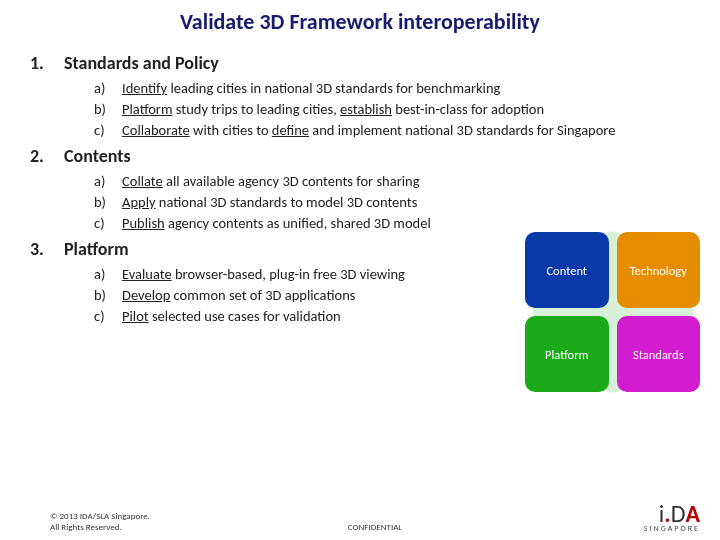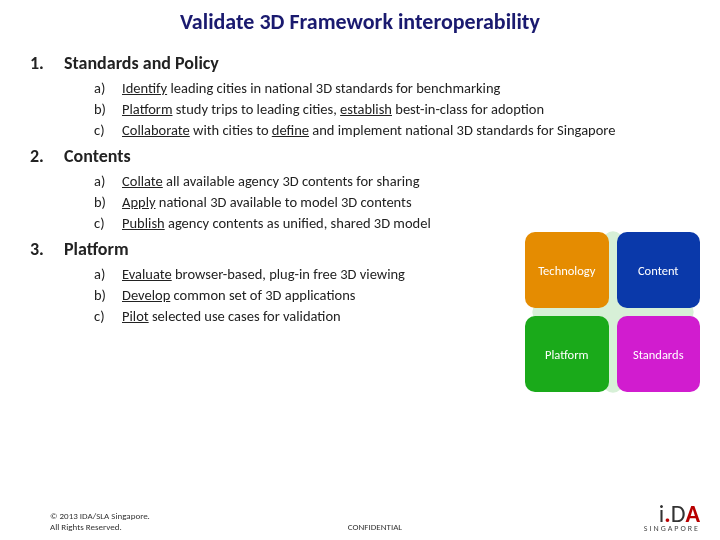--- a/index.html
+++ b/index.html
@@ -137,21 +137,21 @@
     <span class="num">2.</span>
     <span>Contents</span>
   </div>
   <div class="items" style="padding-right:190px;">
     <div class="row">
       <span class="let">a)</span>
       <span class="txt"><span class="u">Collate</span><span> all available agency 3D contents for sharing</span></span>
     </div>
     <div class="row">
       <span class="let">b)</span>
-      <span class="txt"><span class="u">Apply</span><span> national 3D available to model 3D contents</span></span>
+      <span class="txt"><span class="u">Apply</span><span> national 3D standards to model 3D contents</span></span>
     </div>
     <div class="row">
       <span class="let">c)</span>
       <span class="txt"><span class="u">Publish</span><span> agency contents as unified, shared 3D model</span></span>
     </div>
   </div>
 
   <div class="section">
     <span class="num">3.</span>
     <span>Platform</span>
@@ -169,22 +169,22 @@
       <span class="let">c)</span>
       <span class="txt"><span class="u">Pilot</span><span> selected use cases for validation</span></span>
     </div>
   </div>
 
 </div>
 
 <div class="boxes">
   <div class="diamond"></div>
   <div class="quad">
+    <div class="qbox q-blue">Content</div>
     <div class="qbox q-orange">Technology</div>
-    <div class="qbox q-blue">Content</div>
     <div class="qbox q-green">Platform</div>
     <div class="qbox q-mag">Standards</div>
   </div>
 </div>
 
 <div class="footer">
   <div>
     <div>© 2013 IDA/SLA Singapore.</div>
     <div>All Rights Reserved.</div>
   </div>

